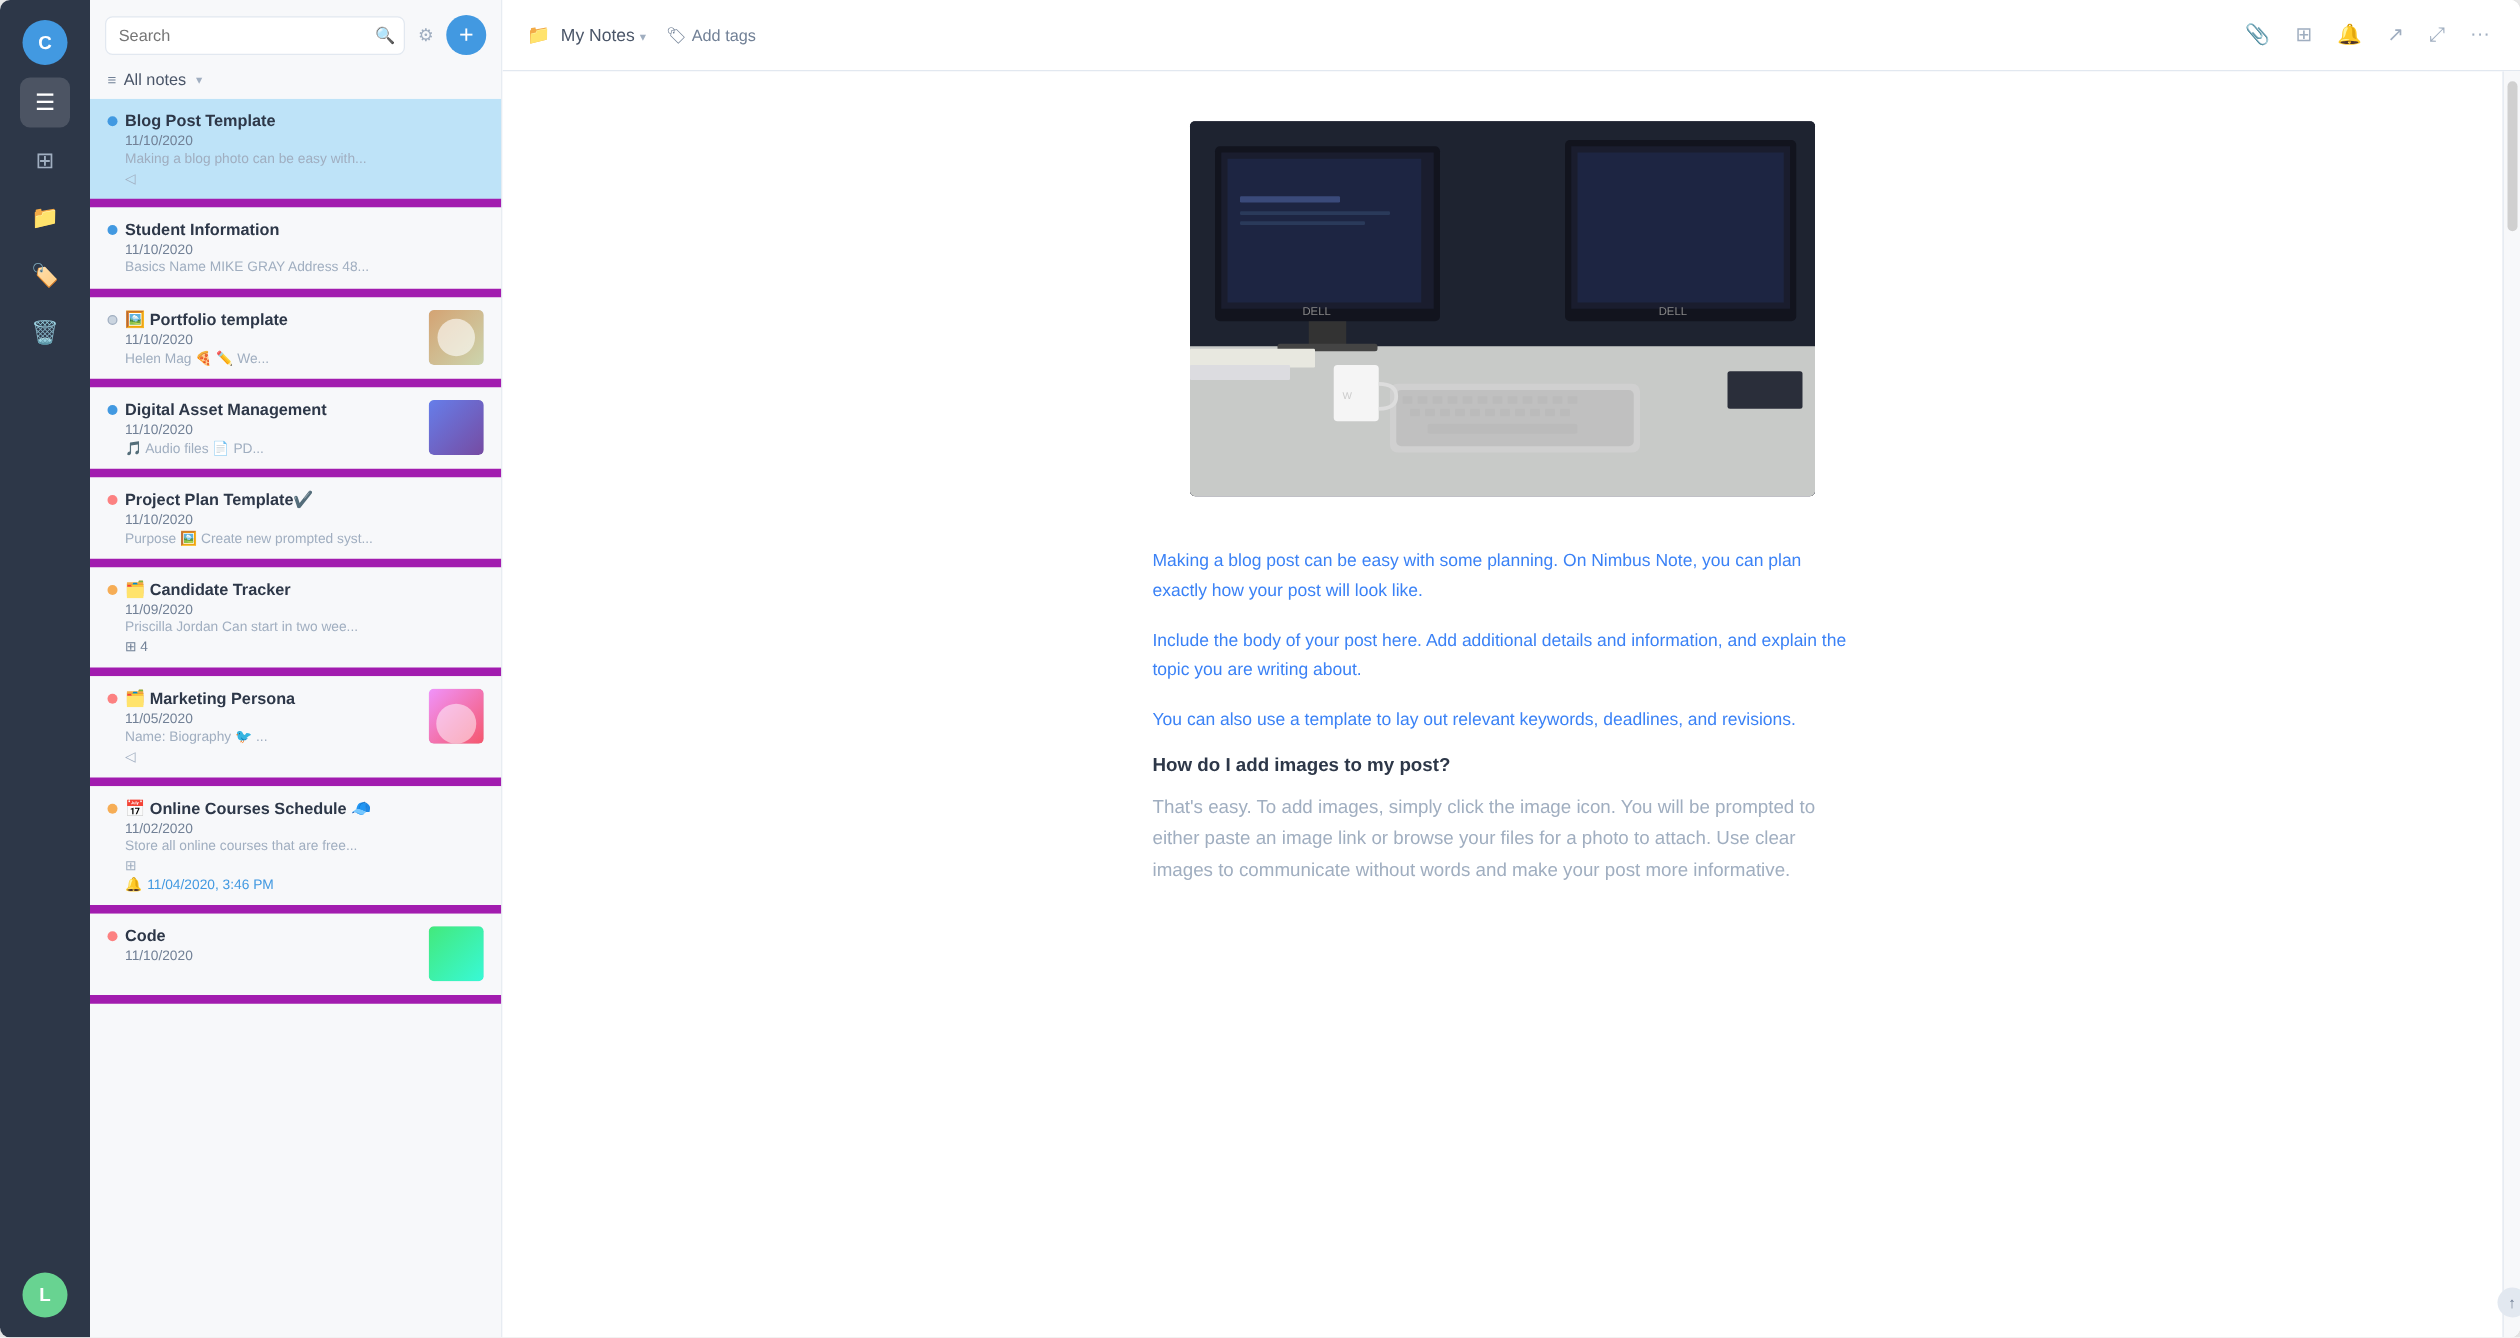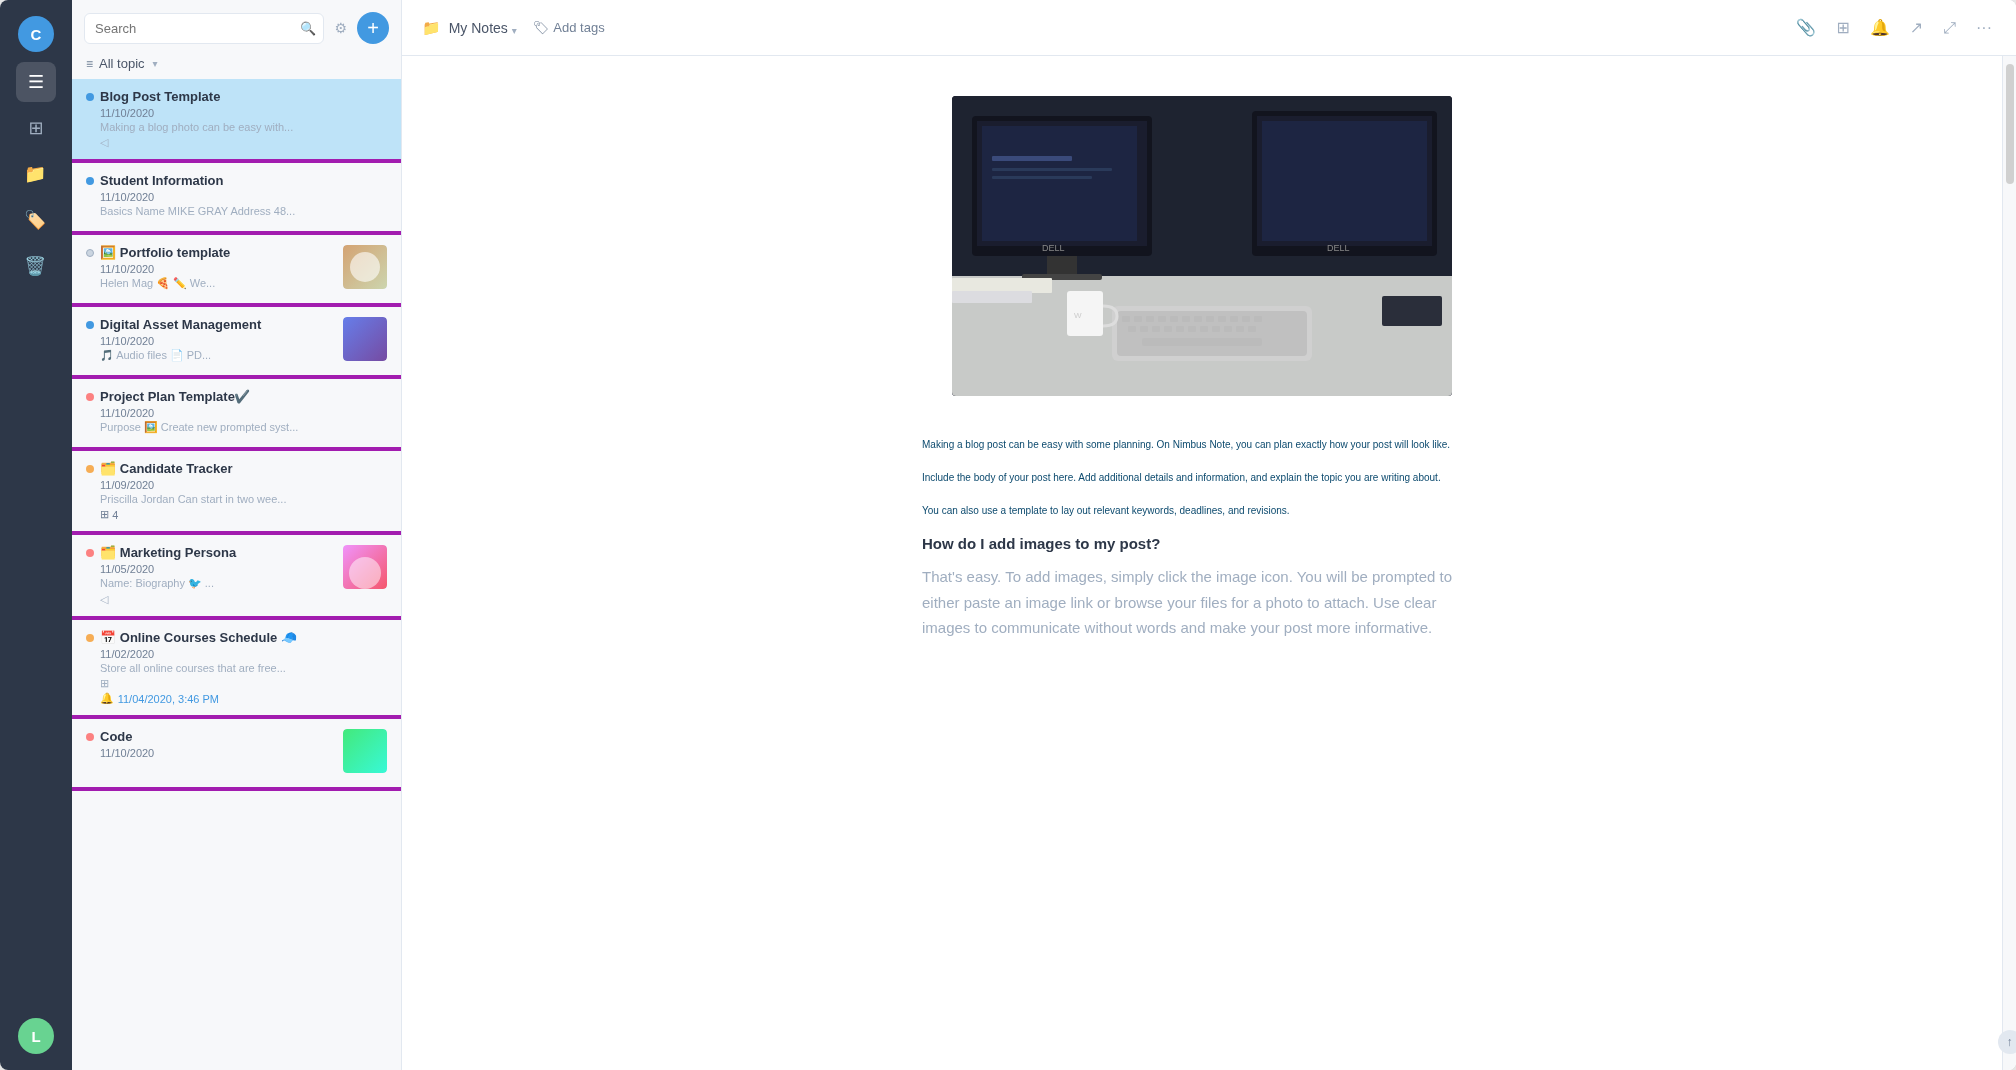--- a/index.html
+++ b/index.html
@@ -170,21 +170,21 @@
       overflow-x: hidden;
     }
 
     .notes-list::-webkit-scrollbar { width: 6px; }
     .notes-list::-webkit-scrollbar-track { background: transparent; }
     .notes-list::-webkit-scrollbar-thumb { background: #cbd5e0; border-radius: 3px; }
 
     .note-item {
       padding: 10px 14px;
       cursor: pointer;
-      border-bottom: 4px solid #a21caf;
+      border-bottom: 7px solid #a21caf;
       background: #f7f8fa;
       position: relative;
       min-height: 72px;
     }
     .note-item.active { background: #bee3f8; }
 
     .note-item-header {
       display: flex;
       align-items: flex-start;
       gap: 6px;
@@ -337,22 +337,22 @@
       overflow: hidden;
       background: #1a1a2e;
     }
 
     .note-body {
       max-width: 560px;
       margin: 0 auto;
     }
 
     .note-paragraph {
-      font-size: 10px;
-      color: #0c4a6e;
+      font-size: 14px;
+      color: #3b82f6;
       line-height: 1.7;
       margin-bottom: 16px;
     }
 
     .note-heading {
       font-size: 15px;
       font-weight: 700;
       color: #2d3748;
       margin-bottom: 12px;
       margin-top: 4px;
@@ -398,21 +398,21 @@
       <div class="search-input-wrap">
         <input type="text" class="search-input" placeholder="Search" style="">
         <span class="search-icon-inner">🔍</span>
       </div>
       <span class="filter-icon-wrap">⚙</span>
       <div class="add-btn">+</div>
     </div>
 
     <div class="all-notes-header">
       <span class="all-notes-icon">≡</span>
-      <span>All topic</span>
+      <span>All notes</span>
       <span class="all-notes-chevron">▾</span>
     </div>
 
     <div class="notes-list">
 
       <div class="note-item active">
         <div class="note-item-header">
           <span class="note-dot blue"></span>
           <span class="note-title">Blog Post Template</span>
         </div>

